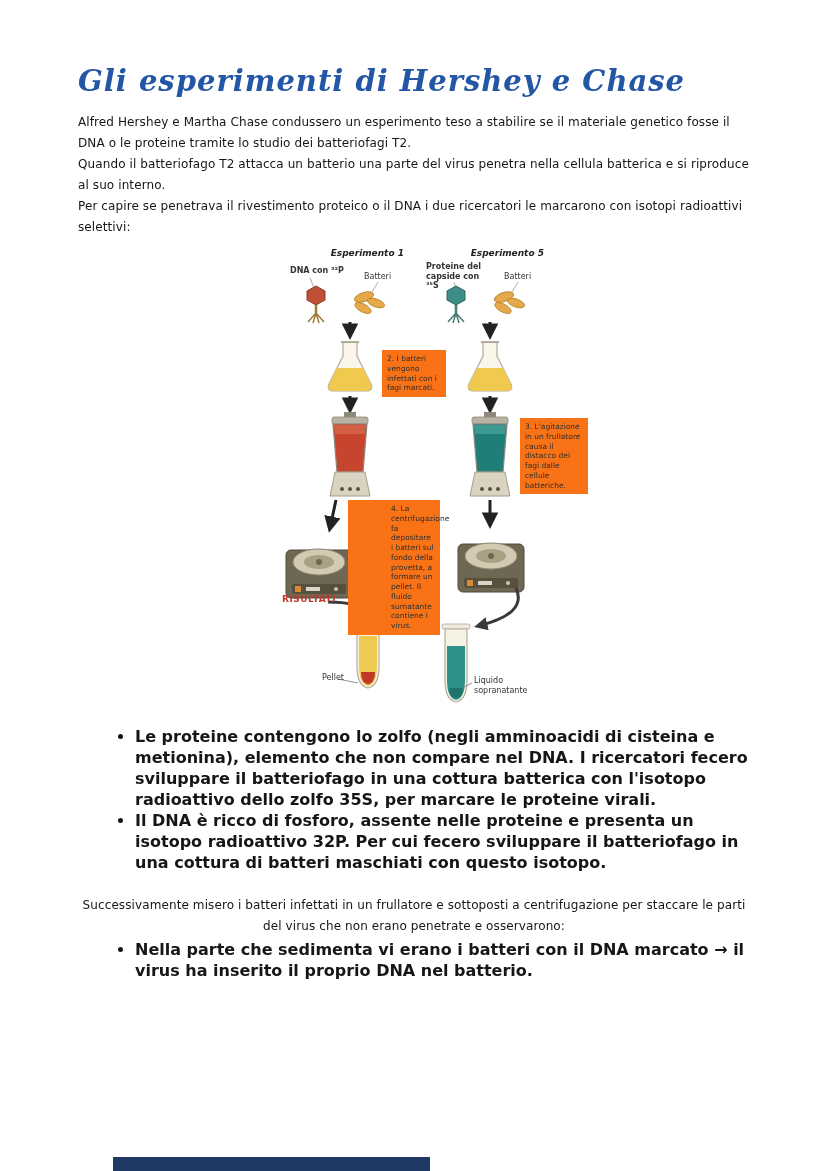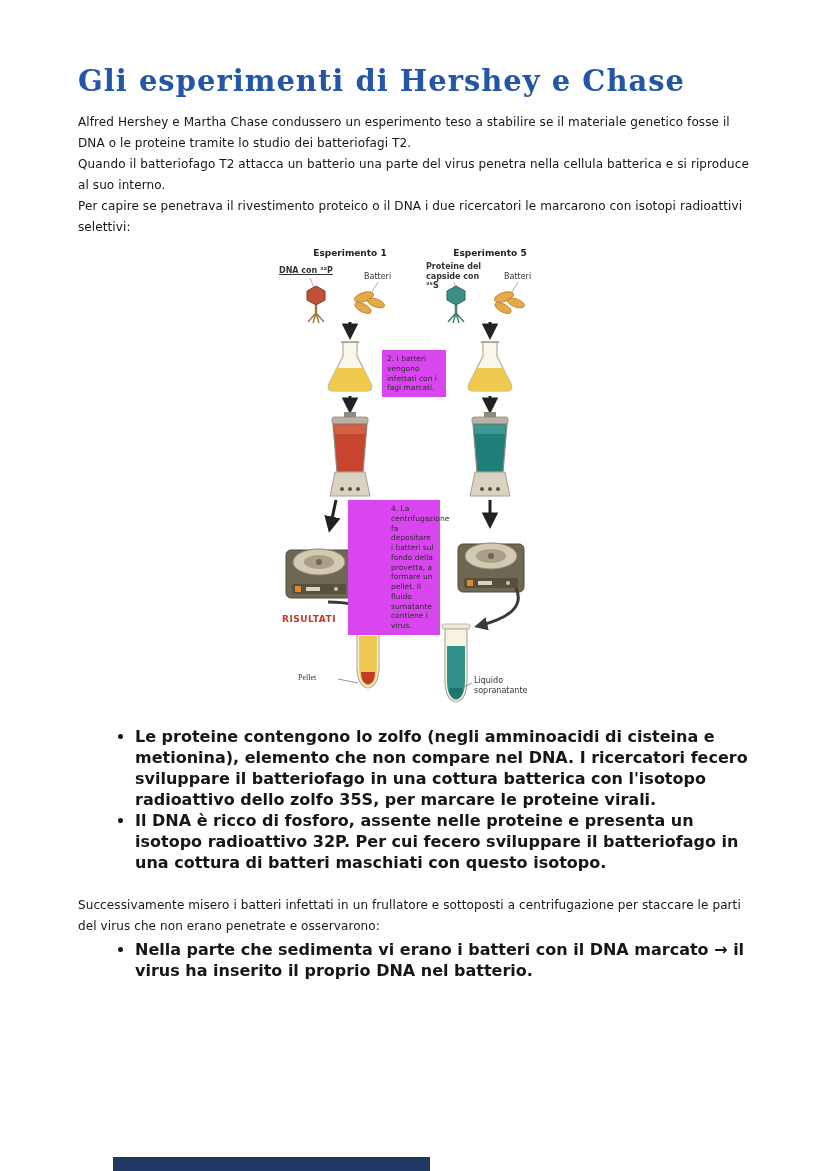--- a/index.html
+++ b/index.html
@@ -8,32 +8,33 @@
     position:relative;
     width:828px; height:1171px;
     background:#ffffff;
     font-family:"DejaVu Sans", sans-serif;
     color:#161616;
     overflow:hidden;
   }
   .content { padding:64px 78px 0 78px; }
   .title {
     font-family:"DejaVu Serif", serif;
+    font-style:italic;
     font-weight:bold;
     font-size:29px;
     letter-spacing:1px;
     color:#2456a6;
     margin-bottom:14px;
   }
   .para {
     font-size:12px;
     line-height:21px;
     letter-spacing:0.1px;
   }
-  .spaced { margin-top:22px; }
+  .spaced { margin-top:22px;text-align:center; }
   ul.bullets {
     margin-top:18px;
     padding-left:57px;
     font-size:16px;
     line-height:21px;
     font-weight:bold;
   }
   ul.bullets li { margin:0; }
   ul.bullets.tight { margin-top:2px; }
 
@@ -44,24 +45,24 @@
     margin:8px 0 0 200px;
   }
   .diagram svg { position:absolute; left:0; top:0; }
   .dlabel {
     position:absolute;
     font-size:8px;
     line-height:1.2;
     color:#333;
   }
   .dlabel.bold { font-weight:bold; }
-  .dlabel.head { font-size:9px; font-weight:bold; text-align:center; color:#222; }
+  .dlabel.head { font-size:9px; font-weight:bold; text-align:right; color:#222;font-style:italic; }
   .stepbox {
     position:absolute;
-    background:#d946ef;
+    background:#f97316;
     color:#2e2e2e;
     font-size:7.5px;
     line-height:1.3;
     padding:4px 5px;
   }
   .risultati {
     position:absolute;
     font-size:9px;
     font-weight:bold;
     letter-spacing:0.5px;
@@ -211,30 +212,31 @@
           <path d="M7,64 Q7,73 14,74.5 Q21,73 21,64 Z" fill="#20736d"></path>
         </g>
 
         <line x1="60" y1="433" x2="80" y2="437" stroke="#888" stroke-width="0.9"></line>
         <line x1="194" y1="437" x2="186" y2="441" stroke="#888" stroke-width="0.9"></line>
       </svg>
 
       <div class="dlabel head" style="left:18px; top:2px; width:108px;">Esperimento 1</div>
       <div class="dlabel head" style="left:158px; top:2px; width:108px;">Esperimento 5</div>
 
-      <div class="dlabel bold" style="left:1px; top:20px; width:62px;text-decoration:underline;">DNA con ³²P</div>
+      <div class="dlabel bold" style="left:12px; top:20px; width:62px;">DNA con ³²P</div>
       <div class="dlabel" style="left:86px; top:26px; width:40px;">Batteri</div>
       <div class="dlabel bold" style="left:148px; top:16px; width:58px;">Proteine del capside con ³⁵S</div>
       <div class="dlabel" style="left:226px; top:26px; width:40px;">Batteri</div>
 
       <div class="stepbox" style="left:104px; top:104px; width:64px;">2. I batteri vengono infettati con i fagi marcati.</div>
+      <div class="stepbox" style="left:242px; top:172px; width:68px;">3. L'agitazione in un frullatore causa il distacco dei fagi dalle cellule batteriche.</div>
       <div class="stepbox" style="left:70px; top:254px; width:92px;padding-left:43px;">4. La centrifugazione fa depositare i batteri sul fondo della provetta, a formare un pellet. Il fluido surnatante contiene i virus.</div>
 
-      <div class="risultati" style="left:4px; top:368px;">RISULTATI</div>
-      <div class="dlabel" style="left:20px; top:427px;font-family:Liberation Serif, serif;">Pellet</div>
+      <div class="risultati" style="left:4px; top:348px;">RISULTATI</div>
+      <div class="dlabel" style="left:44px; top:427px;">Pellet</div>
       <div class="dlabel" style="left:196px; top:430px; width:58px;">Liquido sopranatante</div>
     </div>
 
     <ul class="bullets">
       <li>Le proteine contengono lo zolfo (negli amminoacidi di cisteina e metionina), elemento che non compare nel DNA. I ricercatori fecero sviluppare il batteriofago in una cottura batterica con l'isotopo radioattivo dello zolfo 35S, per marcare le proteine virali.</li>
       <li>Il DNA è ricco di fosforo, assente nelle proteine e presenta un isotopo radioattivo 32P. Per cui fecero sviluppare il batteriofago in una cottura di batteri maschiati con questo isotopo.</li>
     </ul>
 
     <p class="para spaced">Successivamente misero i batteri infettati in un frullatore e sottoposti a centrifugazione per staccare le parti del virus che non erano penetrate e osservarono:</p>
 

